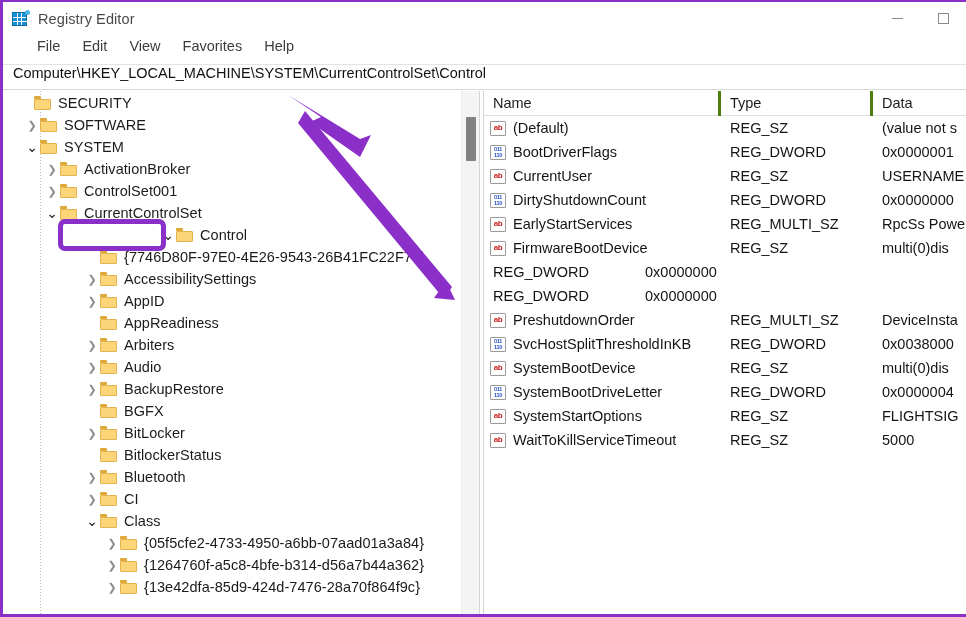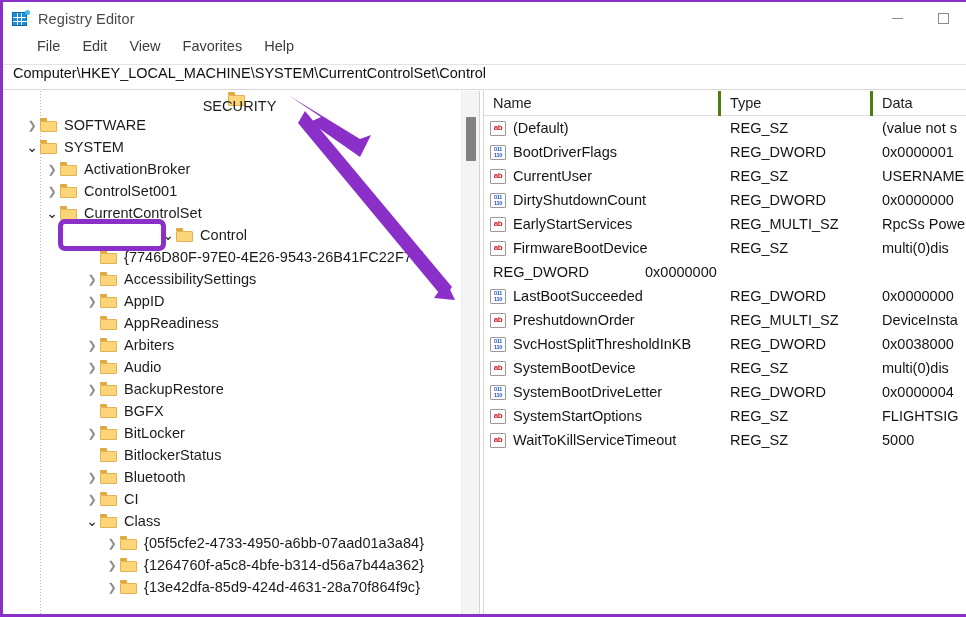--- a/index.html
+++ b/index.html
@@ -362,21 +362,21 @@
   </div>
 
   <div class="addressbar">
     <div class="address-text">Computer\HKEY_LOCAL_MACHINE\SYSTEM\CurrentControlSet\Control</div>
   </div>
 
   <div class="content">
 
     <div class="tree-panel">
       <div class="tree-scroll" id="tree-scroll">
-          <div class="tree-row" style="padding-left: 15px; flex-direction: column;">
+          <div class="tree-row" style="padding-left: 15px;">
             <span class="chev none"></span>
             <span class="folder">
               <span class="tab"></span>
               <span class="body"></span>
             </span>
             <span class="tree-label">SECURITY</span>
           </div>
           <div class="tree-row" style="padding-left: 21px;">
             <span class="chev collapsed">❯</span>
             <span class="folder">
@@ -545,21 +545,21 @@
               <span class="body"></span>
             </span>
             <span class="tree-label">{1264760f-a5c8-4bfe-b314-d56a7b44a362}</span>
           </div>
           <div class="tree-row" style="padding-left: 101px;">
             <span class="chev collapsed">❯</span>
             <span class="folder">
               <span class="tab"></span>
               <span class="body"></span>
             </span>
-            <span class="tree-label">{13e42dfa-85d9-424d-4631-28a70f864f9c}</span>
+            <span class="tree-label">{13e42dfa-85d9-424d-7476-28a70f864f9c}</span>
           </div>
         </div>
 
       <div class="guide" style="left:37px;"></div>
 
       <div class="hl-box" id="hlbox" style="left: 55px; top: 128px; width: 108px; height: 32px;"></div>
 
       <svg class="arrow-svg" viewBox="0 0 476 528">
         <g>
           <polygon points="288,2 330,22 318,34 360,60" fill="none"></polygon>
@@ -634,24 +634,20 @@
               <span>FirmwareBootDevice</span>
             </div>
             <div class="cell c-type">REG_SZ</div>
             <div class="cell c-data">multi(0)dis</div>
           </div>
           <div class="list-row">
             <div class="cell c-type">REG_DWORD</div>
             <div class="cell c-data">0x0000000</div>
           </div>
           <div class="list-row">
-            <div class="cell c-name">
-              <span class="vicon dw">011<br>110</span>
-              <span>LastBootSucceeded</span>
-            </div>
             <div class="cell c-type">REG_DWORD</div>
             <div class="cell c-data">0x0000000</div>
           </div>
           <div class="list-row">
             <div class="cell c-name">
               <span class="vicon sz">ab</span>
               <span>PreshutdownOrder</span>
             </div>
             <div class="cell c-type">REG_MULTI_SZ</div>
             <div class="cell c-data">DeviceInsta</div>

